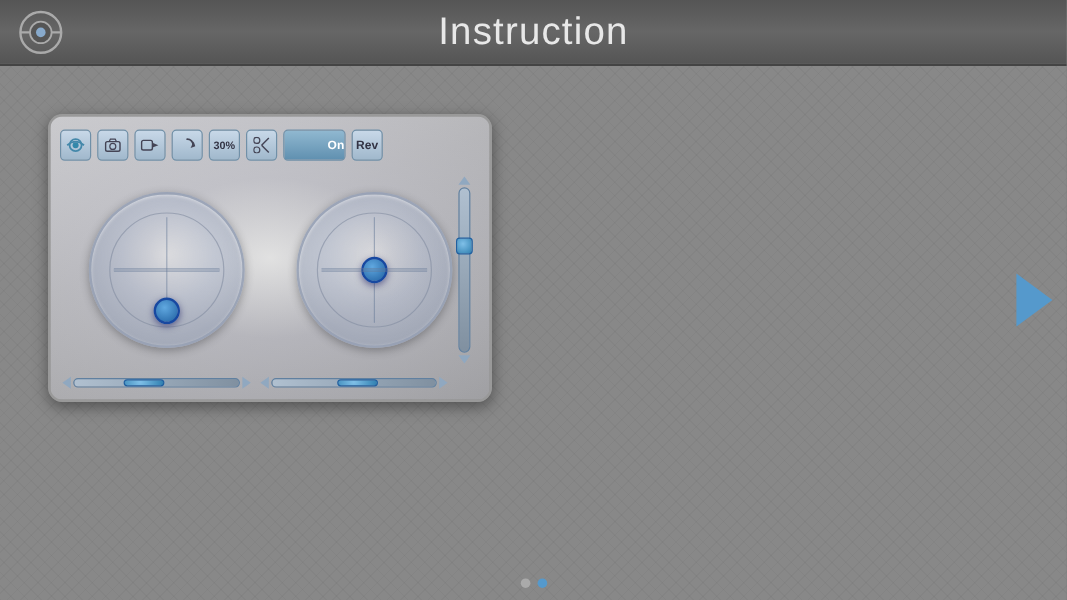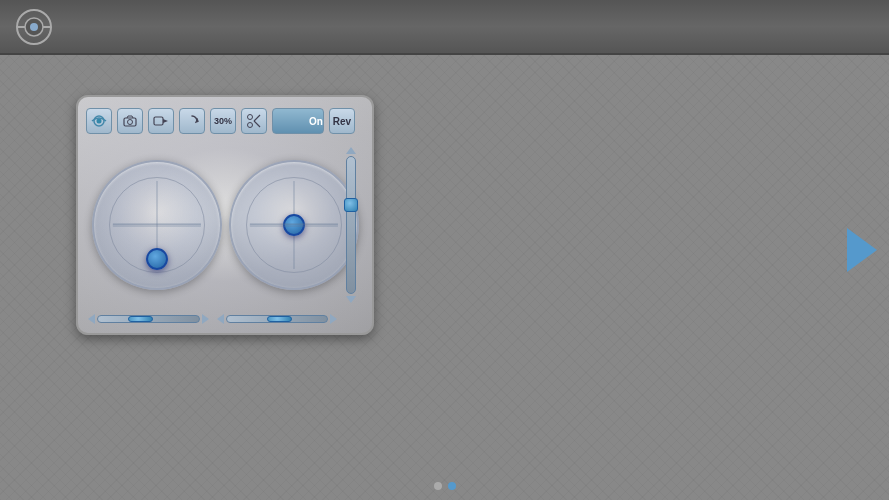--- a/index.html
+++ b/index.html
@@ -72,21 +72,21 @@
     
     .left-panel {
       flex: 0 0 390px;
       display: flex;
       align-items: flex-start;
       justify-content: center;
       padding-top: 10px;
     }
 
     .controller-box {
-      width: 298px;
+      width: 370px;
       height: 240px;
       background: linear-gradient(160deg, #d0d0d0 0%, #b8b8b8 40%, #a0a0a0 100%);
       border-radius: 12px;
       border: 2px solid #999;
       position: relative;
       box-shadow: 0 4px 12px rgba(0,0,0,0.4);
       overflow: hidden;
     }
 
     
@@ -384,20 +384,21 @@
 <div class="header">
   <div class="header-logo">
     <svg width="38" height="38" viewBox="0 0 38 38">
       <circle cx="19" cy="19" r="17" fill="none" stroke="#aaa" stroke-width="2"></circle>
       <circle cx="19" cy="19" r="9" fill="#555" stroke="#aaa" stroke-width="1.5"></circle>
       <circle cx="19" cy="19" r="4" fill="#88aacc"></circle>
       <line x1="2" y1="19" x2="10" y2="19" stroke="#aaa" stroke-width="2"></line>
       <line x1="28" y1="19" x2="36" y2="19" stroke="#aaa" stroke-width="2"></line>
     </svg>
   </div>
+  <h1 class="header-title">Instruction</h1>
 </div>
 
 <div class="content">
 
   <div class="left-panel">
     <div class="controller-box">
 
       <div class="ctrl-toolbar">
         <div class="ctrl-btn">
           <svg width="16" height="12" viewBox="0 0 16 12">

